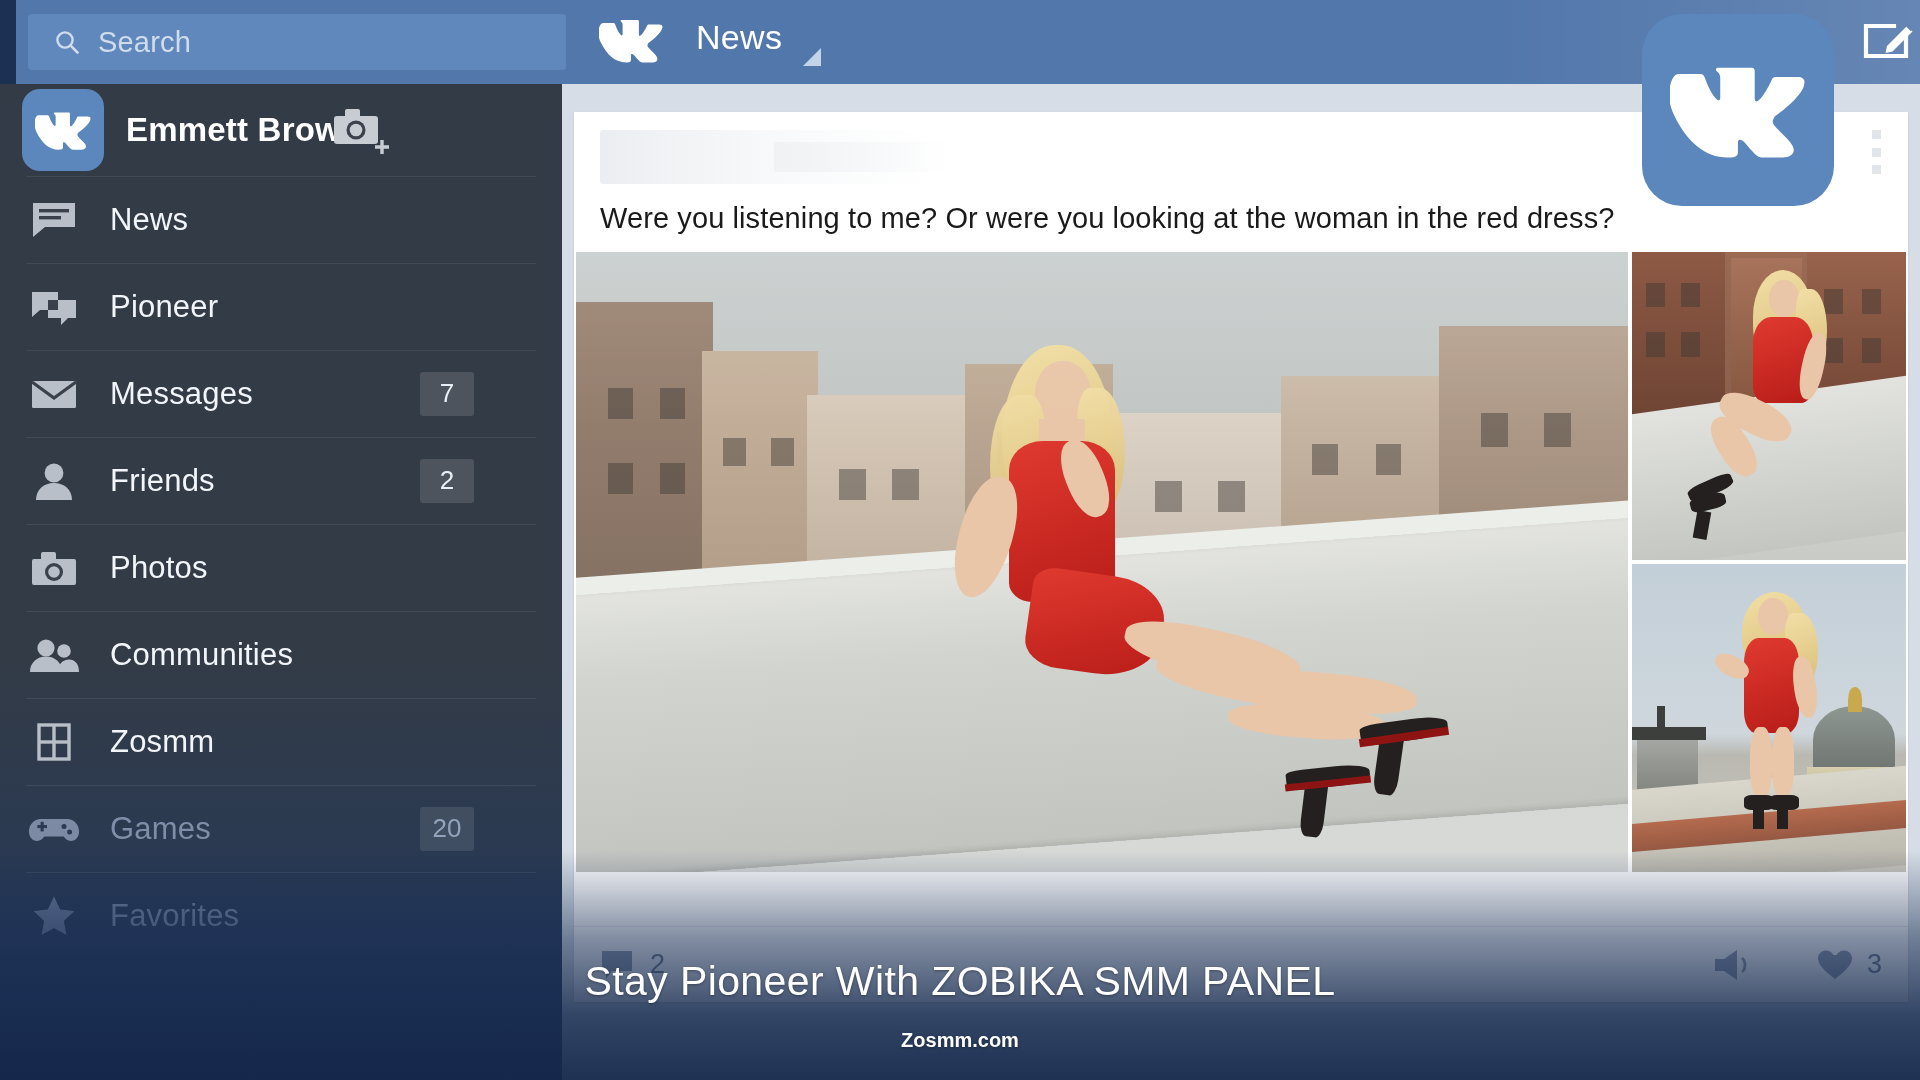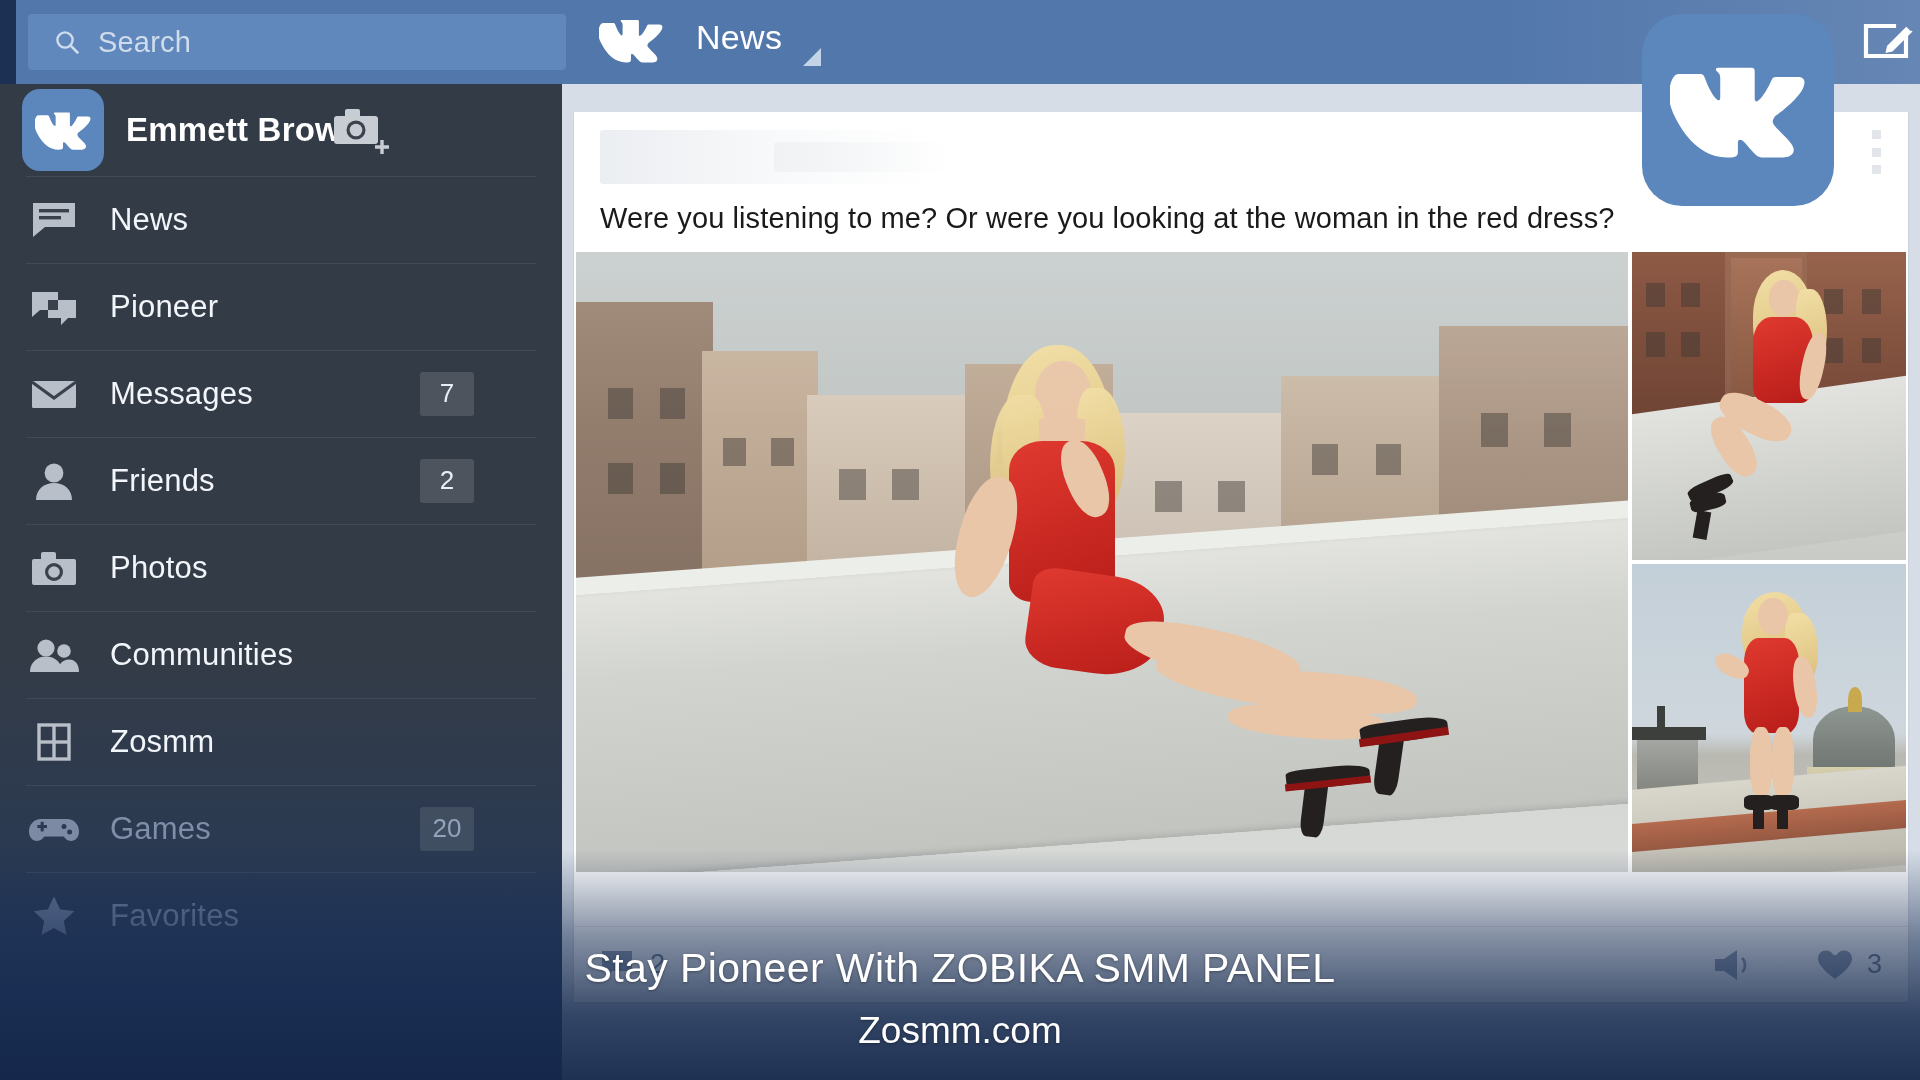--- a/index.html
+++ b/index.html
@@ -268,22 +268,22 @@
     position: absolute; left: 0; bottom: 28px; width: 1920px;
     text-align: center; z-index: 50;
     pointer-events: none;
   }
   .wm-main {
     color: #ffffff; font-size: 41px; font-weight: 400;
     letter-spacing: .4px; display: block;
     text-shadow: 0 1px 3px rgba(0,0,0,.35);
   }
   .wm-sub {
-    color: #ffffff; font-size: 37px; font-weight: 400;
-    display: block; margin-top: 18px;
+    color: #ffffff; font-size: 20px; font-weight: 700;
+    display: block; margin-top: 24px;
     text-shadow: 0 1px 3px rgba(0,0,0,.35);
   }
 </style>
 </head>
 <body>
 
 <div id="app">
 
   <div class="topbar">
 

